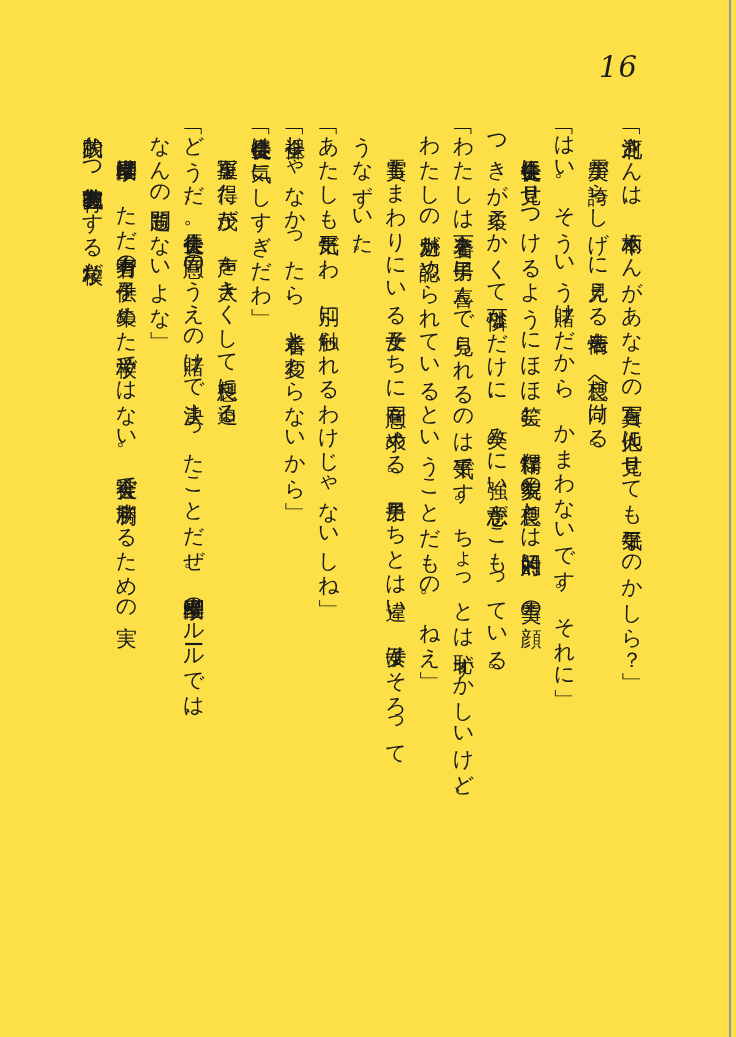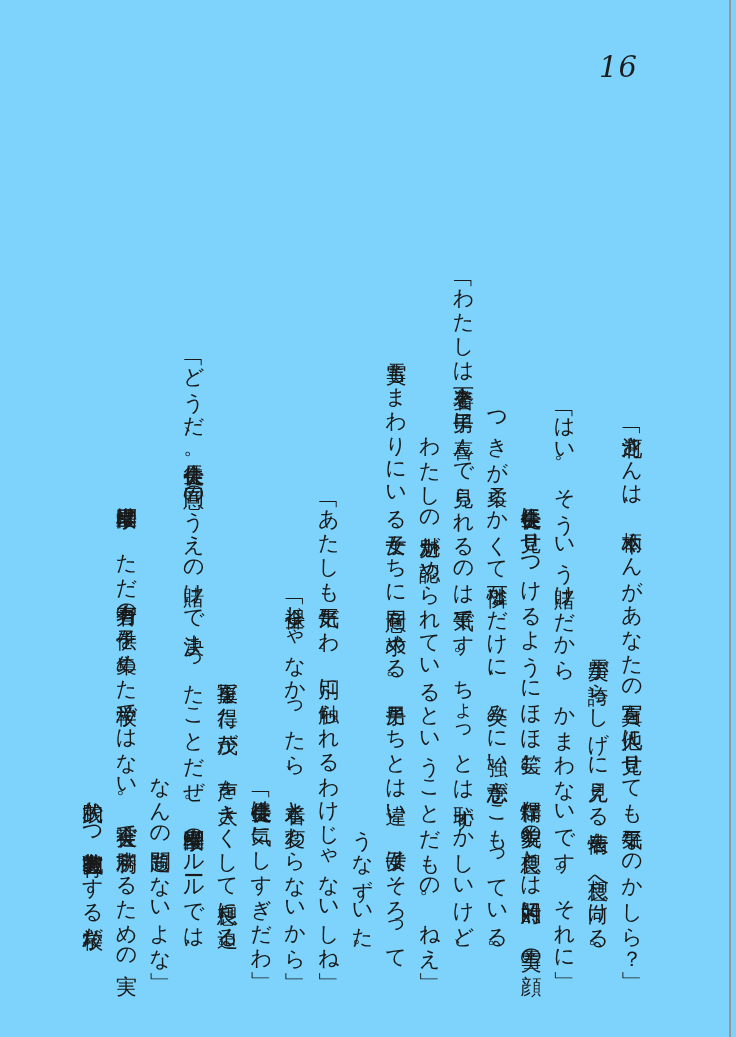--- a/index.html
+++ b/index.html
@@ -10,22 +10,21 @@
     width: 736px;
     height: 1037px;
     background: #fbfbfa;
     overflow: hidden;
     position: relative;
     font-family: "Liberation Serif", "DejaVu Serif", serif;
   }
   .book-page {
     position: absolute;
     inset: 0;
-    background: #7dd3fc;
-    text-align: right;
+    background: #fde047;
   }
   .page-edge-divider {
     position: absolute;
     left: 729px;
     top: 0;
     width: 2px;
     height: 1037px;
     background: #97979b;
   }
   .page-number {

